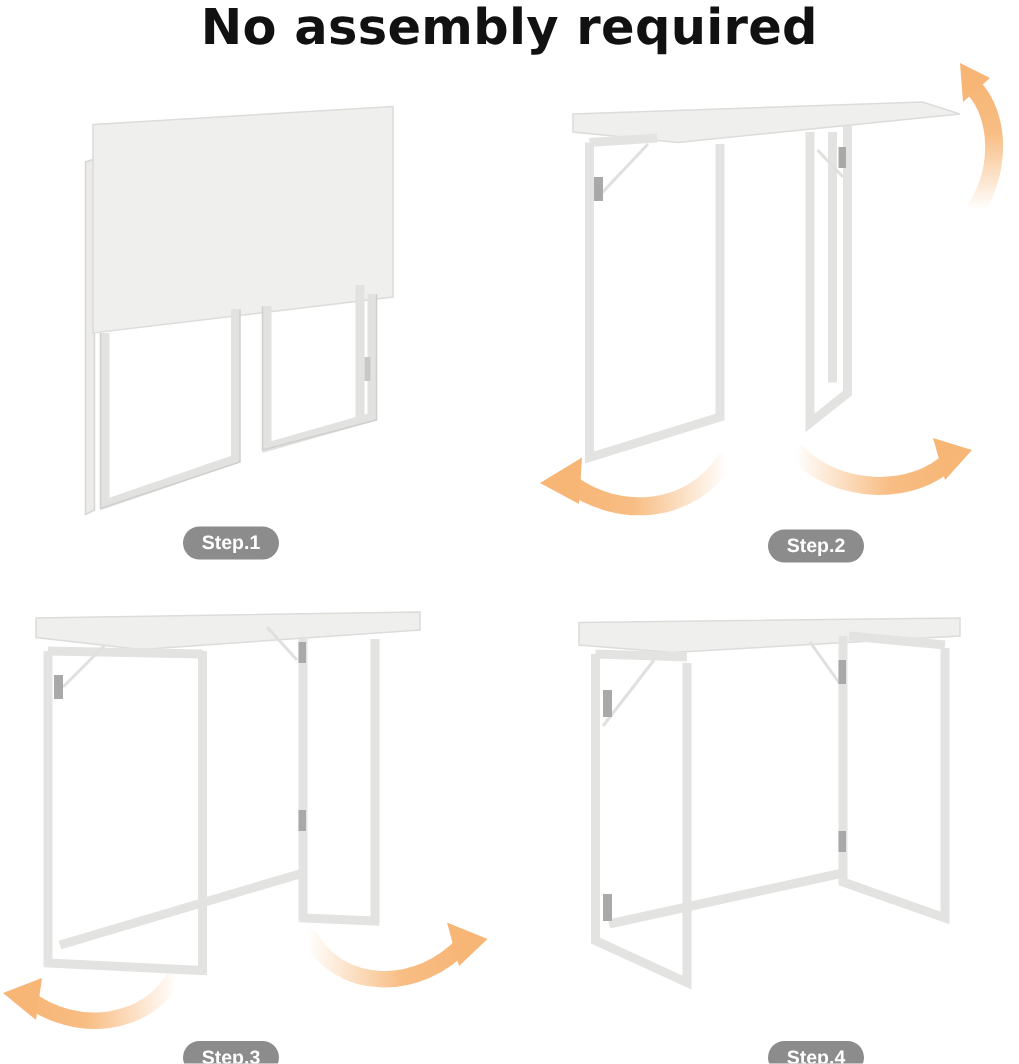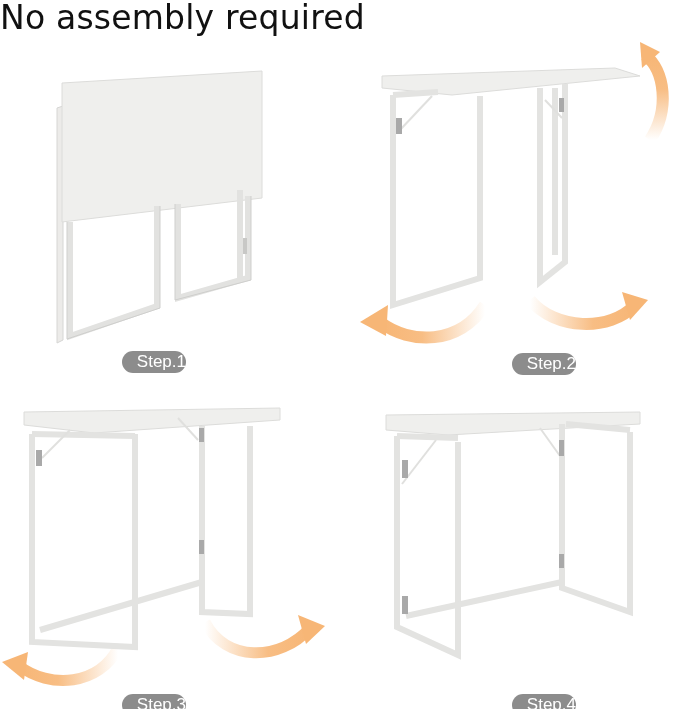--- a/index.html
+++ b/index.html
@@ -1,24 +1,24 @@
 <!DOCTYPE html>
 <html><head>
   <meta charset="utf-8">
   <style>
     html, body { margin: 0; padding: 0; background: #ffffff; }
     body { width: 679px; height: 709px; position: relative; overflow: hidden;
            font-family: "DejaVu Sans", sans-serif; }
-    .title { position: absolute; left: 0; top: 0; width: 679px; text-align: left;
-             font-size: 33px; color: #111111; line-height: 36px; letter-spacing: 0.2px; }
+    .title { position: absolute; left: 0; top: 0; width: 679px; text-align: center;
+             font-size: 33px; color: #111111; line-height: 36px; letter-spacing: 0.2px; font-weight: bold; }
     .panel { position: absolute; }
     .panel svg { position: absolute; left: 0; top: 0; overflow: visible; }
     .badge { position: absolute; width: 64px; height: 22px; border-radius: 11px;
-             background: #8c8c8c; color: #ffffff; font-size: 17px; line-height: 22px;
-             text-align: right; font-family: "Liberation Sans", sans-serif; font-weight: normal; }
+             background: #8c8c8c; color: #ffffff; font-size: 13px; line-height: 22px;
+             text-align: center; font-family: "Liberation Sans", sans-serif; font-weight: bold; }
   </style>
 </head>
 <body>
 
 <div class="title">No assembly required</div>
 
 <div class="panel" style="left:0;top:0;width:340px;height:390px;">
   <svg width="340" height="390">
 
     <polygon points="57,108 63,106 63,340 57,343" fill="#ecebe9" stroke="#d6d6d4" stroke-width="1"></polygon>

